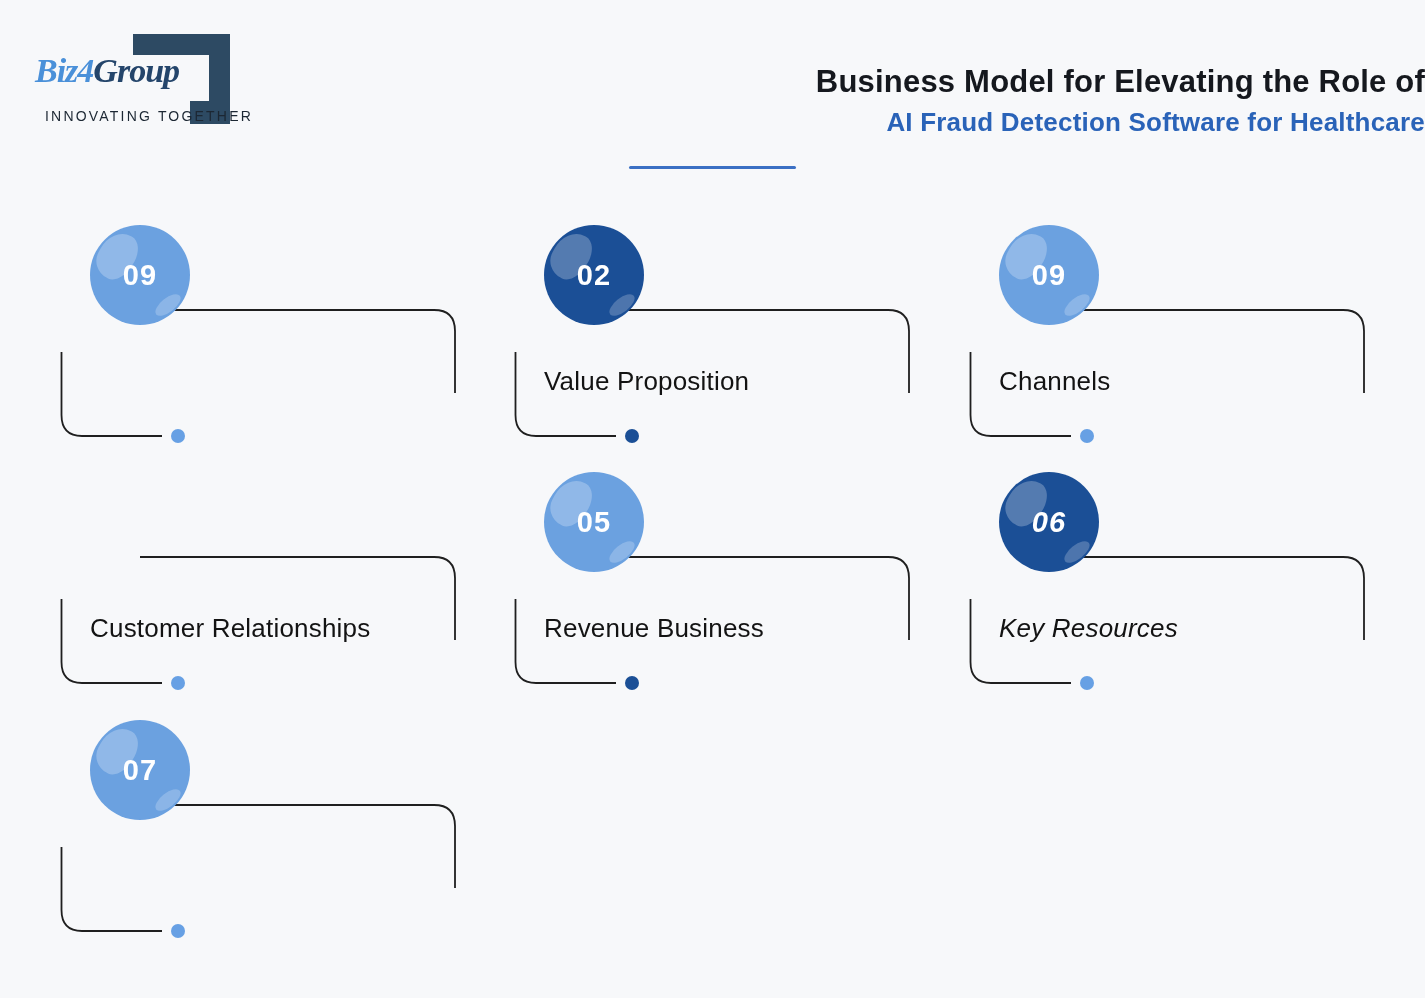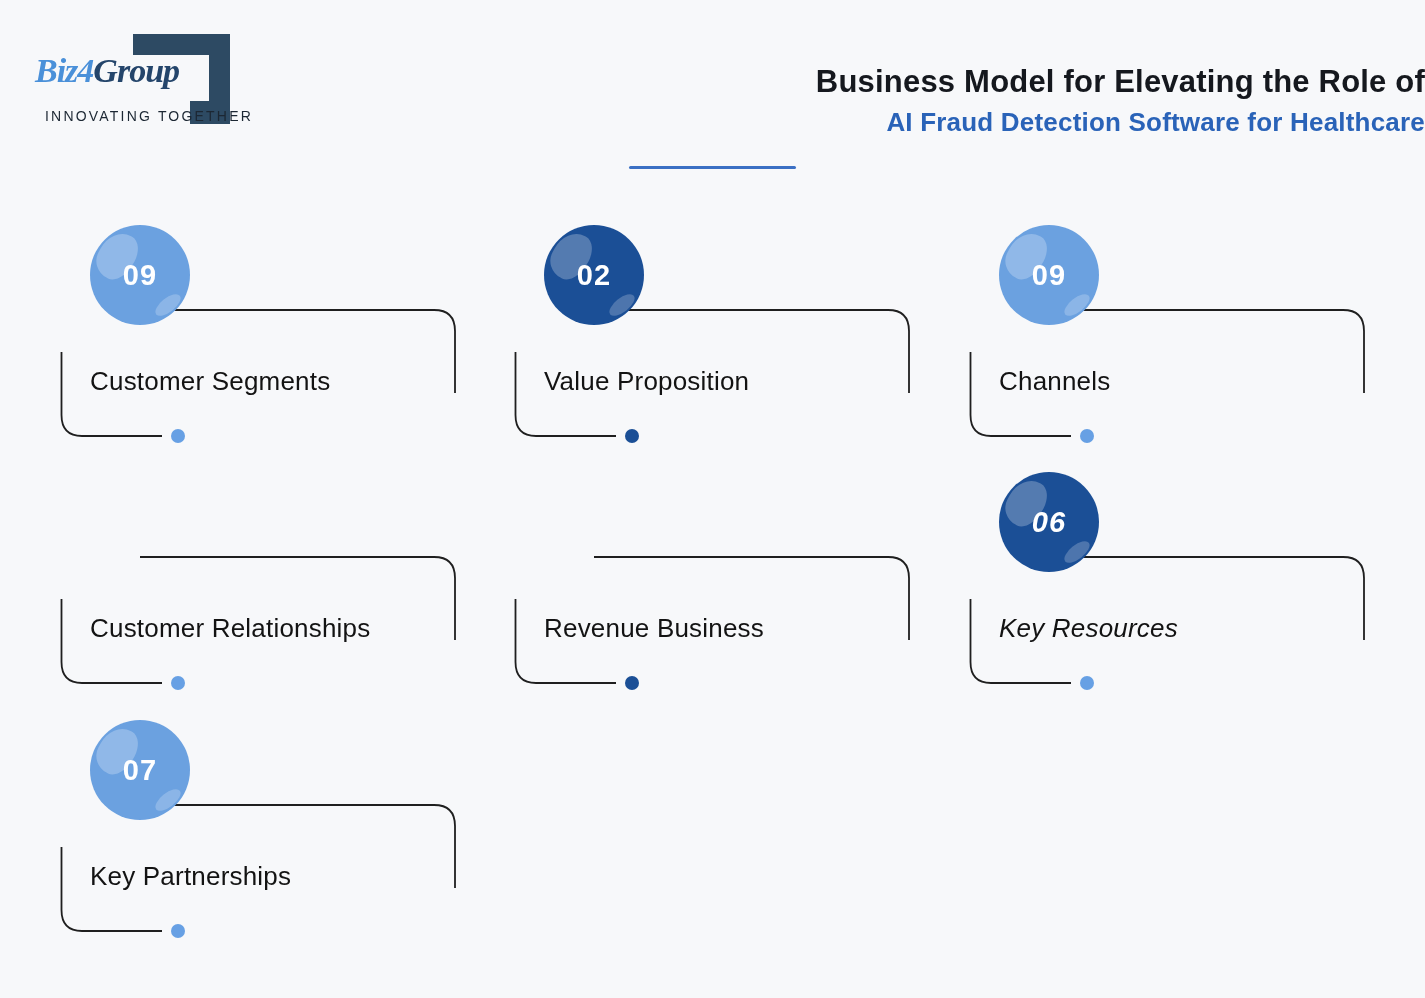--- a/index.html
+++ b/index.html
@@ -102,21 +102,20 @@
     <svg class="lines" width="396" height="226" viewBox="0 0 396 226" aria-hidden="true">
       <path class="connector" d="M 80 85 H 374 Q 395 85 395 106 V 168"></path>
       <path class="connector" d="M 1.5 127 V 190 Q 1.5 211 22 211 H 102"></path>
       <circle class="end-dot dot-light" cx="118" cy="211" r="7"></circle>
     </svg>
     <div class="circle circle--light">
       <div class="hl-a"></div>
       <div class="hl-b"></div>
       <span class="num">09</span>
     </div>
-    <div class="item-label">Customer Segments</div>
   </div>
       <div class="item" style="left: 514px; top: 225px;">
     <svg class="lines" width="396" height="226" viewBox="0 0 396 226" aria-hidden="true">
       <path class="connector" d="M 80 85 H 374 Q 395 85 395 106 V 168"></path>
       <path class="connector" d="M 1.5 127 V 190 Q 1.5 211 22 211 H 102"></path>
       <circle class="end-dot dot-dark" cx="118" cy="211" r="7"></circle>
     </svg>
     <div class="circle circle--dark">
       <div class="hl-a"></div>
       <div class="hl-b"></div>
@@ -144,20 +143,25 @@
       <circle class="end-dot dot-light" cx="118" cy="211" r="7"></circle>
     </svg>
     <div class="item-label">Customer Relationships</div>
   </div>
       <div class="item" style="left: 514px; top: 472px;">
     <svg class="lines" width="396" height="226" viewBox="0 0 396 226" aria-hidden="true">
       <path class="connector" d="M 80 85 H 374 Q 395 85 395 106 V 168"></path>
       <path class="connector" d="M 1.5 127 V 190 Q 1.5 211 22 211 H 102"></path>
       <circle class="end-dot dot-dark" cx="118" cy="211" r="7"></circle>
     </svg>
+    <div class="circle circle--light">
+      <div class="hl-a"></div>
+      <div class="hl-b"></div>
+      <span class="num">05</span>
+    </div>
     <div class="item-label">Revenue Business</div>
   </div>
       <div class="item" style="left: 969px; top: 472px; font-style: italic;">
     <svg class="lines" width="396" height="226" viewBox="0 0 396 226" aria-hidden="true">
       <path class="connector" d="M 80 85 H 374 Q 395 85 395 106 V 168"></path>
       <path class="connector" d="M 1.5 127 V 190 Q 1.5 211 22 211 H 102"></path>
       <circle class="end-dot dot-light" cx="118" cy="211" r="7"></circle>
     </svg>
     <div class="circle circle--dark">
       <div class="hl-a"></div>
@@ -170,16 +174,15 @@
     <svg class="lines" width="396" height="226" viewBox="0 0 396 226" aria-hidden="true">
       <path class="connector" d="M 80 85 H 374 Q 395 85 395 106 V 168"></path>
       <path class="connector" d="M 1.5 127 V 190 Q 1.5 211 22 211 H 102"></path>
       <circle class="end-dot dot-light" cx="118" cy="211" r="7"></circle>
     </svg>
     <div class="circle circle--light">
       <div class="hl-a"></div>
       <div class="hl-b"></div>
       <span class="num">07</span>
     </div>
-    <div class="item-label">Key Partnerships</div>
   </div>
     </div>
 </div>
 
 </body></html>

